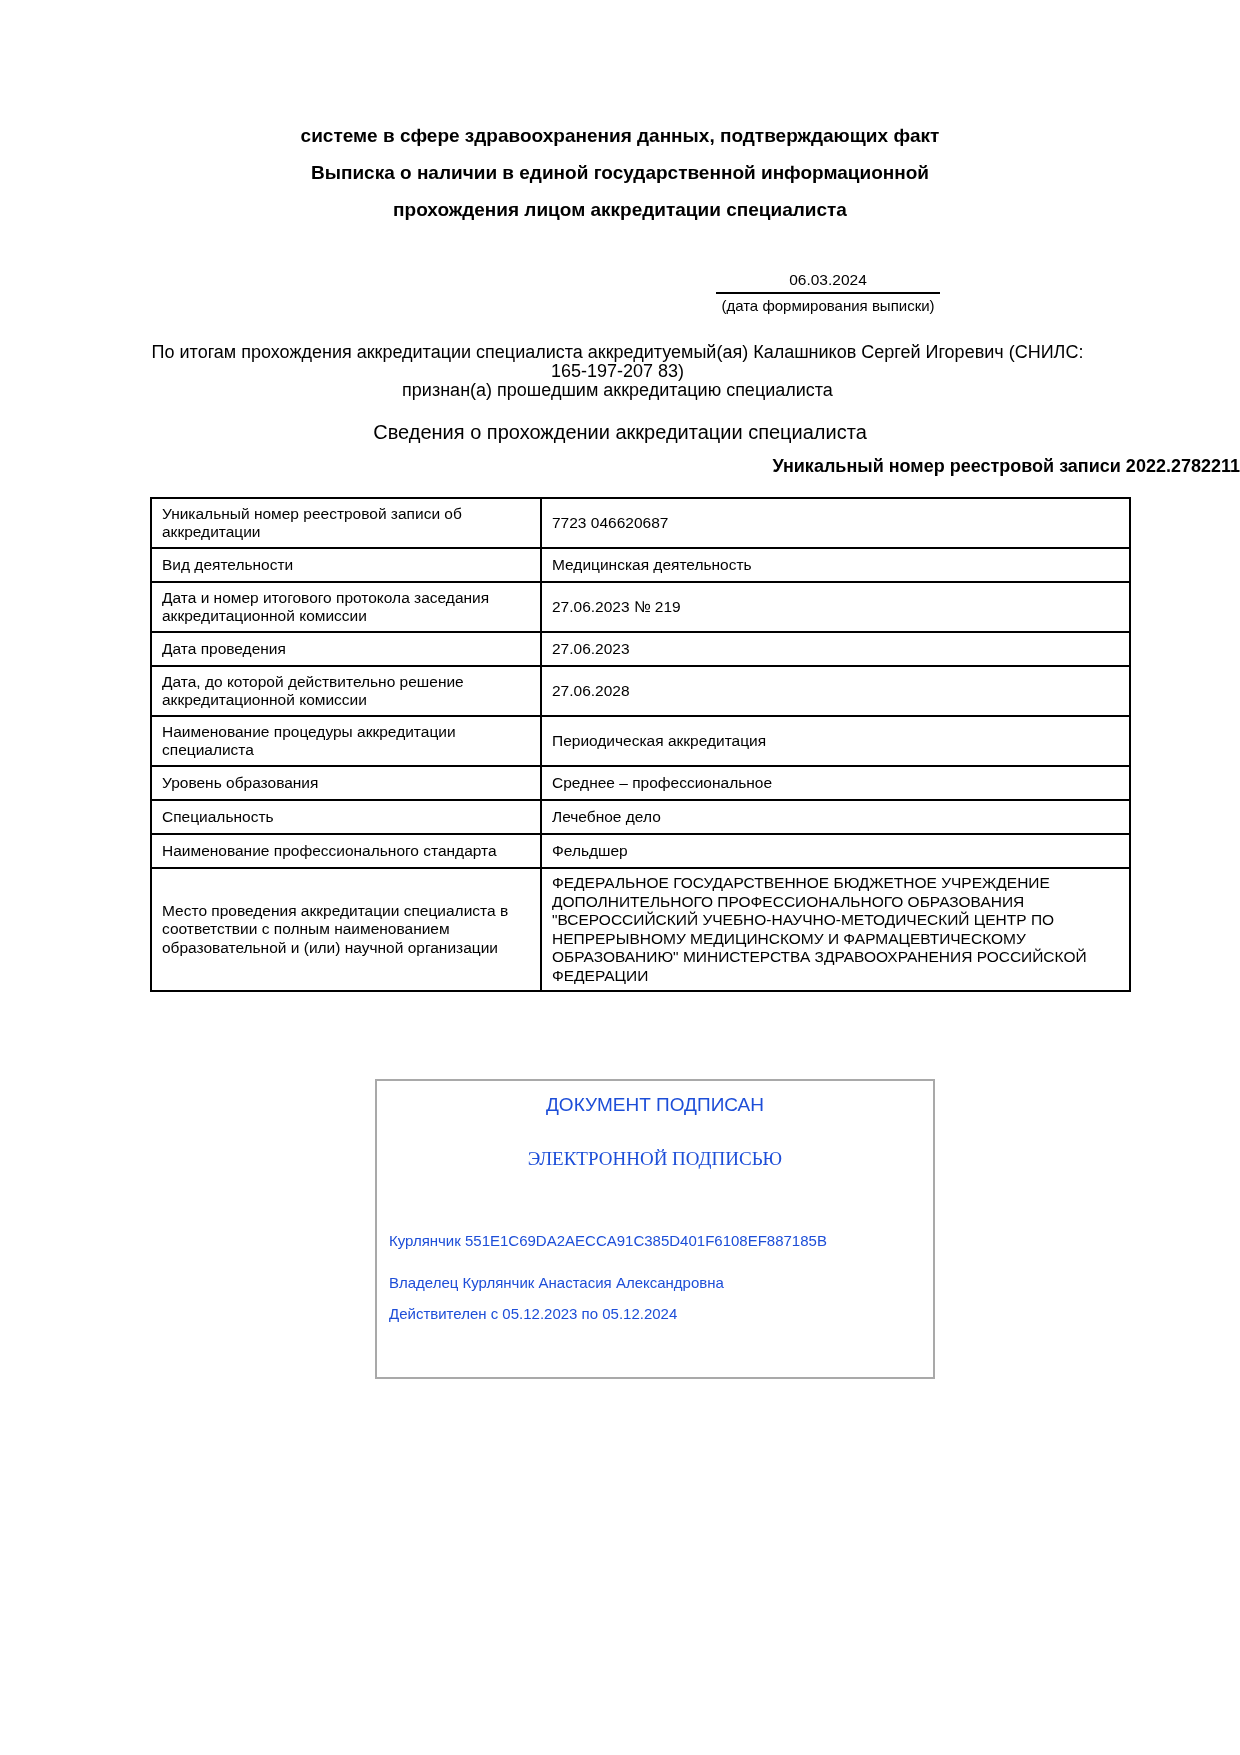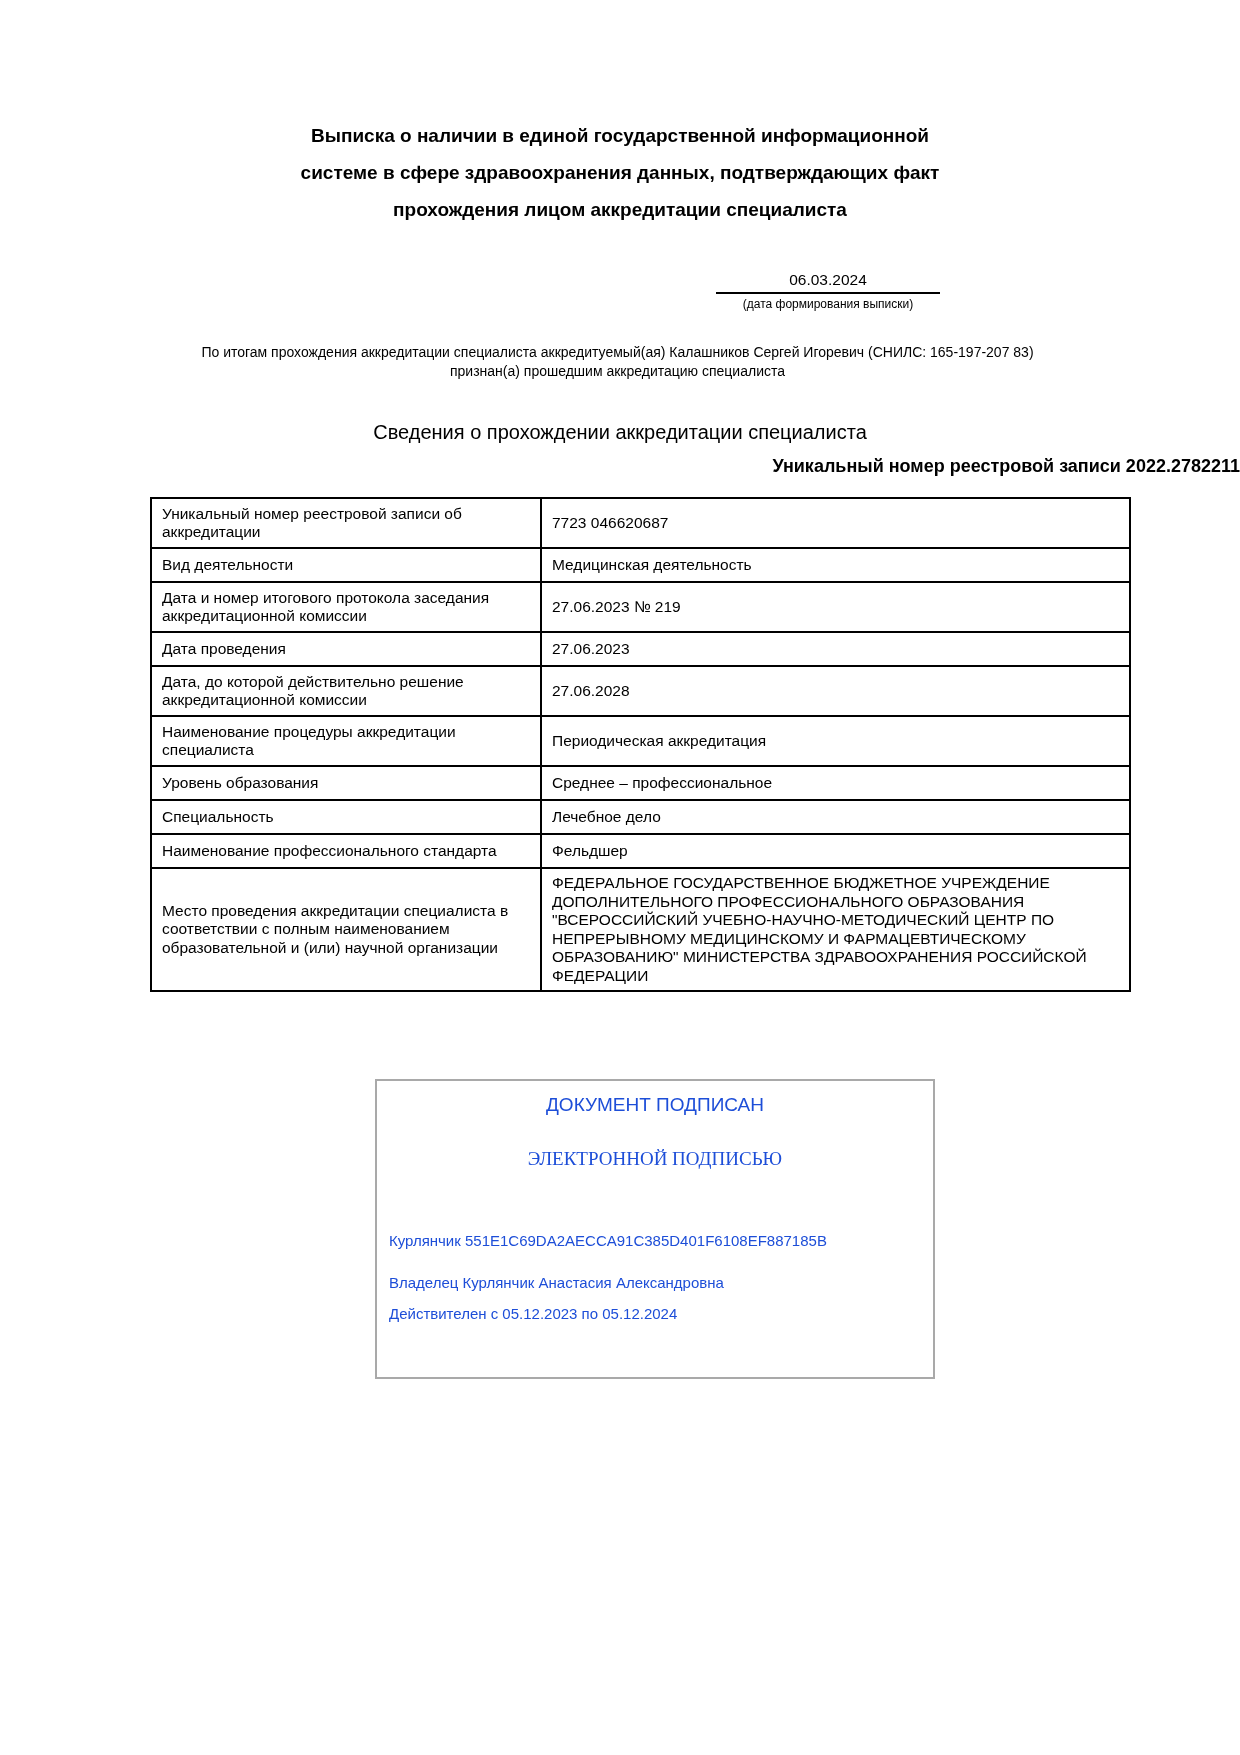--- a/index.html
+++ b/index.html
@@ -34,30 +34,30 @@
     left: 716px;
     width: 224px;
     text-align: center;
   }
   .date-value {
     font-size: 15.5px;
     padding-bottom: 3px;
     border-bottom: 2px solid #000000;
   }
   .date-caption {
-    font-size: 12px;
+    font-size: 15px;
     padding-top: 3px;
   }
   .intro {
     position: absolute;
     top: 343px;
     left: 150px;
     width: 935px;
     text-align: center;
-    font-size: 14px;
+    font-size: 18px;
     line-height: 19px;
   }
   .section-heading {
     position: absolute;
     top: 421px;
     left: 0;
     width: 1240px;
     text-align: center;
     font-size: 20px;
   }
@@ -117,22 +117,22 @@
   .sign-cert     { margin-top: 62px; }
   .sign-owner    { margin-top: 24px; }
   .sign-validity { margin-top: 13px; }
 </style>
 </head>
 <body>
 
 <div class="page">
 
   <div class="doc-title">
+    <div>системе в сфере здравоохранения данных, подтверждающих факт</div>
     <div>Выписка о наличии в единой государственной информационной</div>
-    <div>системе в сфере здравоохранения данных, подтверждающих факт</div>
     <div>прохождения лицом аккредитации специалиста</div>
   </div>
 
   <div class="date-block">
     <div class="date-value">06.03.2024</div>
     <div class="date-caption">(дата формирования выписки)</div>
   </div>
 
   <div class="intro">
     <div>По итогам прохождения аккредитации специалиста аккредитуемый(ая) Калашников Сергей Игоревич (СНИЛС: 165-197-207 83)</div>

